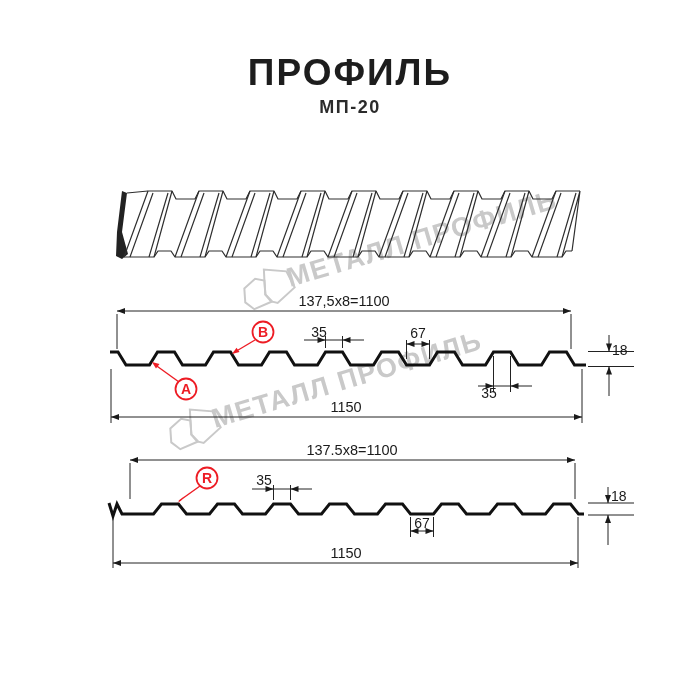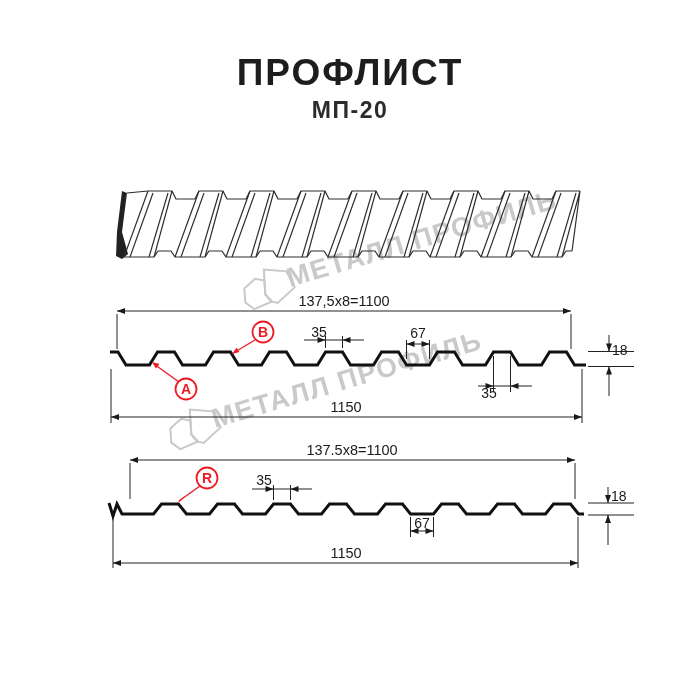--- a/index.html
+++ b/index.html
@@ -11,21 +11,21 @@
   .canvas{
     position:relative;width:700px;height:700px;background:#ffffff;
     font-family:"Liberation Sans", sans-serif;overflow:hidden;
   }
   .title{
     position:absolute;top:52px;left:0;right:0;text-align:center;
     font-size:37px;font-weight:bold;letter-spacing:2px;color:#1d1d1d;
   }
   .subtitle{
     position:absolute;top:97px;left:0;right:0;text-align:center;
-    font-size:23px;font-weight:bold;letter-spacing:1.5px;color:#2b2b2b;
+    font-size:18px;font-weight:bold;letter-spacing:1.5px;color:#2b2b2b;
   }
   .footer{
     position:absolute;top:615px;left:0;right:0;text-align:center;
     font-size:17px;font-weight:bold;letter-spacing:1px;color:#3a3a3a;
   }
   svg{position:absolute;left:0;top:0;}
   svg text{font-family:"Liberation Sans", sans-serif;fill:var(--ink);font-size:14px;}
   .dimtext{font-size:14.5px;}
   .thin{stroke:#222;stroke-width:1;fill:none;}
   .profile{stroke:#111;stroke-width:3;fill:none;stroke-linejoin:miter;}
@@ -35,21 +35,21 @@
   .red-fill{fill:var(--accent);}
   .red-text{fill:var(--accent);font-weight:bold;font-size:14px;}
   .wm{stroke:var(--wm);stroke-width:2;fill:none;}
   .wm-text{fill:var(--wm);font-size:27px;font-weight:bold;letter-spacing:1.5px;}
 </style>
 </head>
 <body>
 
 <div class="canvas">
 
-  <div class="title">ПРОФЛИСТ</div>
+  <div class="title">ПРОФИЛЬ</div>
   <div class="subtitle">МП-20</div>
 
   <svg width="700" height="700" viewBox="0 0 700 700">
     <defs>
       <g id="wmlogo">
         <polygon points="17,25 29,17 38,20 37,34 42,42 24,47 16,39"></polygon>
         <polygon points="38,20 39,9 61,14 67,31 48,44 43,42 37,34"></polygon>
       </g>
     </defs>
 

